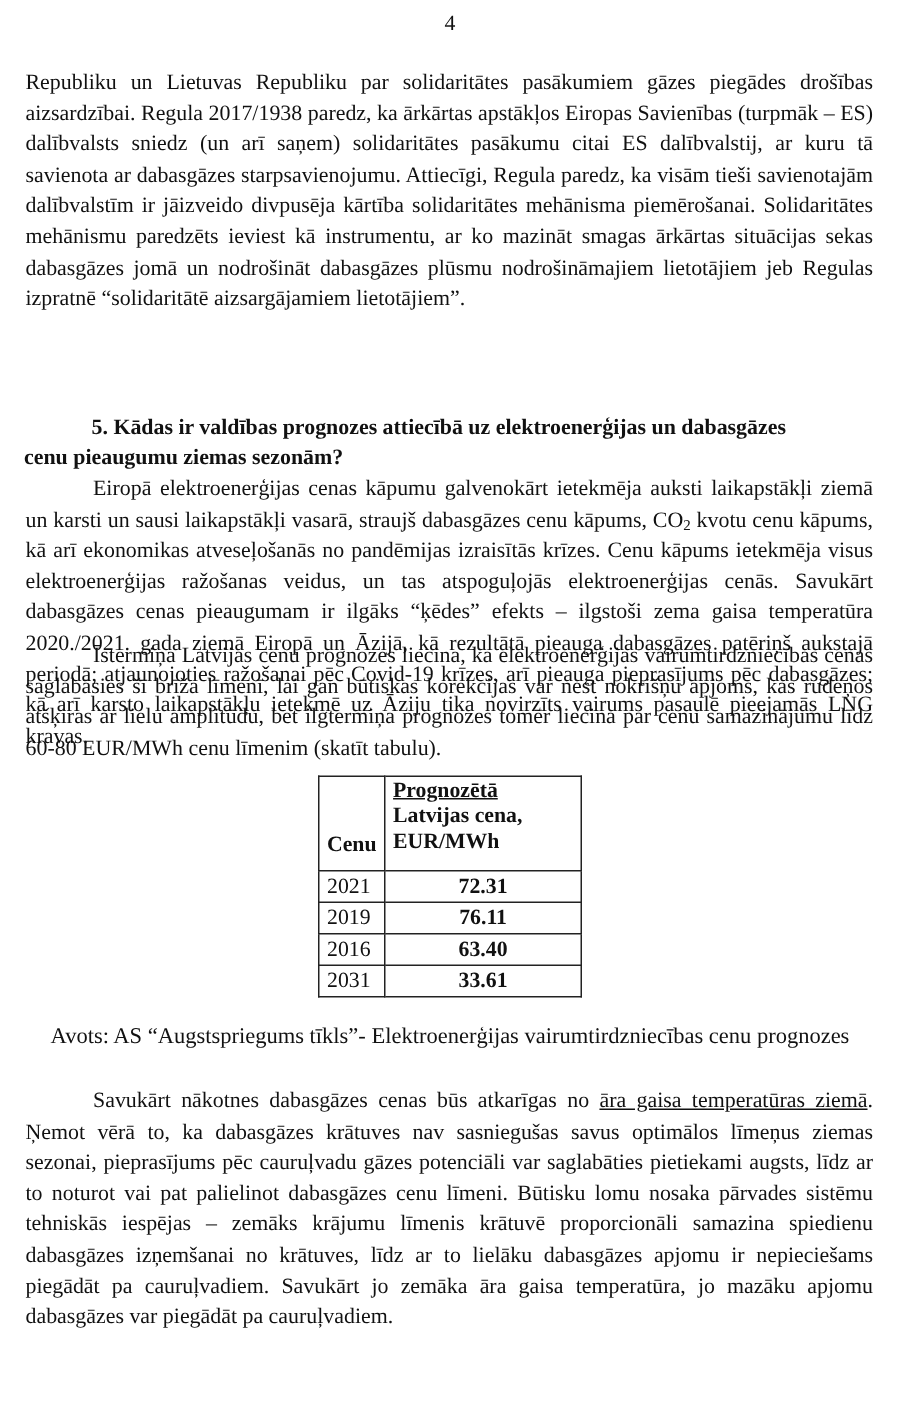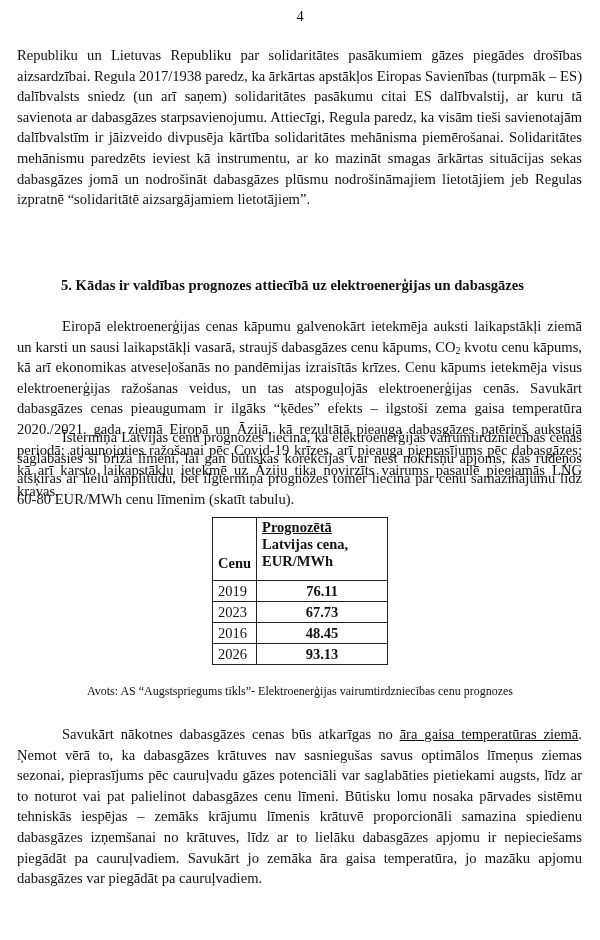--- a/index.html
+++ b/index.html
@@ -29,64 +29,65 @@
   table.price-table th, table.price-table td {
     border: 1.5px solid #222; padding: 0 5px;
   }
   table.price-table th { height: 52px; vertical-align: bottom; text-align: left; padding-bottom: 8px; }
   table.price-table th.year-h { font-weight: bold; width: 30px; }
   table.price-table th.price-h { width: 120px; line-height: 17px; padding-bottom: 10px; }
   table.price-table td { height: 20px; }
   table.price-table td.price { text-align: center; font-weight: bold; }
   .caption {
     position: absolute; left: 0; width: 600px; top: 684px;
-    text-align: center; font-size: 12px; line-height: 14px;
+    text-align: center; font-size: 15px; line-height: 14px;
     font-family: "Liberation Sans Narrow", "Liberation Serif", serif;
   }
 </style>
 </head>
 <body>
 
 <div class="page">
 
   <div class="page-number">4</div>
 
   <p class="para" style="top:45px;">Republiku un Lietuvas Republiku par solidaritātes pasākumiem gāzes piegādes drošības aizsardzībai. Regula 2017/1938 paredz, ka ārkārtas apstākļos Eiropas Savienības (turpmāk – ES) dalībvalsts sniedz (un arī saņem) solidaritātes pasākumu citai ES dalībvalstij, ar kuru tā savienota ar dabasgāzes starpsavienojumu. Attiecīgi, Regula paredz, ka visām tieši savienotajām dalībvalstīm ir jāizveido divpusēja kārtība solidaritātes mehānisma piemērošanai. Solidaritātes mehānismu paredzēts ieviest kā instrumentu, ar ko mazināt smagas ārkārtas situācijas sekas dabasgāzes jomā un nodrošināt dabasgāzes plūsmu nodrošināmajiem lietotājiem jeb Regulas izpratnē “solidaritātē aizsargājamiem lietotājiem”.</p>
 
   <div class="heading" style="top:276px;">
     <span class="first">5. Kādas ir valdības prognozes attiecībā uz elektroenerģijas un dabasgāzes</span>
+    <span>cenu pieaugumu ziemas sezonām?</span>
   </div>
 
   <p class="para indent" style="top:316px;"><span>Eiropā elektroenerģijas cenas kāpumu galvenokārt ietekmēja auksti laikapstākļi ziemā un karsti un sausi laikapstākļi vasarā, straujš dabasgāzes cenu kāpums, CO</span><sub>2</sub><span> kvotu cenu kāpums, kā arī ekonomikas atveseļošanās no pandēmijas izraisītās krīzes. Cenu kāpums ietekmēja visus elektroenerģijas ražošanas veidus, un tas atspoguļojās elektroenerģijas cenās. Savukārt dabasgāzes cenas pieaugumam ir ilgāks “ķēdes” efekts – ilgstoši zema gaisa temperatūra 2020./2021. gada ziemā Eiropā un Āzijā, kā rezultātā pieauga dabasgāzes patēriņš aukstajā periodā; atjaunojoties ražošanai pēc Covid-19 krīzes, arī pieauga pieprasījums pēc dabasgāzes; kā arī karsto laikapstākļu ietekmē uz Āziju tika novirzīts vairums pasaulē pieejamās LNG kravas.</span></p>
 
   <p class="para indent" style="top:427px;">Īstermiņa Latvijas cenu prognozes liecina, ka elektroenerģijas vairumtirdzniecības cenas saglabāsies šī brīža līmenī, lai gan būtiskas korekcijas var nest nokrišņu apjoms, kas rudeņos atšķiras ar lielu amplitūdu, bet ilgtermiņa prognozes tomēr liecina par cenu samazinājumu līdz 60-80 EUR/MWh cenu līmenim (skatīt tabulu).</p>
 
   <table class="price-table">
     <thead>
       <tr>
         <th class="year-h">Cenu</th>
         <th class="price-h"><span class="u">Prognozētā</span><span> Latvijas cena, EUR/MWh</span></th>
       </tr>
     </thead>
     <tbody>
       <tr>
+        <td>2021</td>
+        <td class="price">72.31</td>
+      </tr>
+      <tr>
         <td>2019</td>
         <td class="price">76.11</td>
       </tr>
       <tr>
-        <td>2023</td>
-        <td class="price">67.73</td>
+        <td>2016</td>
+        <td class="price">63.40</td>
       </tr>
       <tr>
-        <td>2016</td>
-        <td class="price">48.45</td>
-      </tr>
-      <tr>
-        <td>2026</td>
-        <td class="price">93.13</td>
+        <td>2031</td>
+        <td class="price">33.61</td>
       </tr>
     </tbody>
   </table>
 
   <div class="caption">
     <div>Avots: AS “Augstspriegums tīkls”- Elektroenerģijas vairumtirdzniecības cenu prognozes</div>
   </div>
 
   <p class="para indent" style="top:724px;"><span>Savukārt nākotnes dabasgāzes cenas būs atkarīgas no </span><span class="u">āra gaisa temperatūras ziemā</span><span>. Ņemot vērā to, ka dabasgāzes krātuves nav sasniegušas savus optimālos līmeņus ziemas sezonai, pieprasījums pēc cauruļvadu gāzes potenciāli var saglabāties pietiekami augsts, līdz ar to noturot vai pat palielinot dabasgāzes cenu līmeni. Būtisku lomu nosaka pārvades sistēmu tehniskās iespējas – zemāks krājumu līmenis krātuvē proporcionāli samazina spiedienu dabasgāzes izņemšanai no krātuves, līdz ar to lielāku dabasgāzes apjomu ir nepieciešams piegādāt pa cauruļvadiem. Savukārt jo zemāka āra gaisa temperatūra, jo mazāku apjomu dabasgāzes var piegādāt pa cauruļvadiem.</span></p>
 

